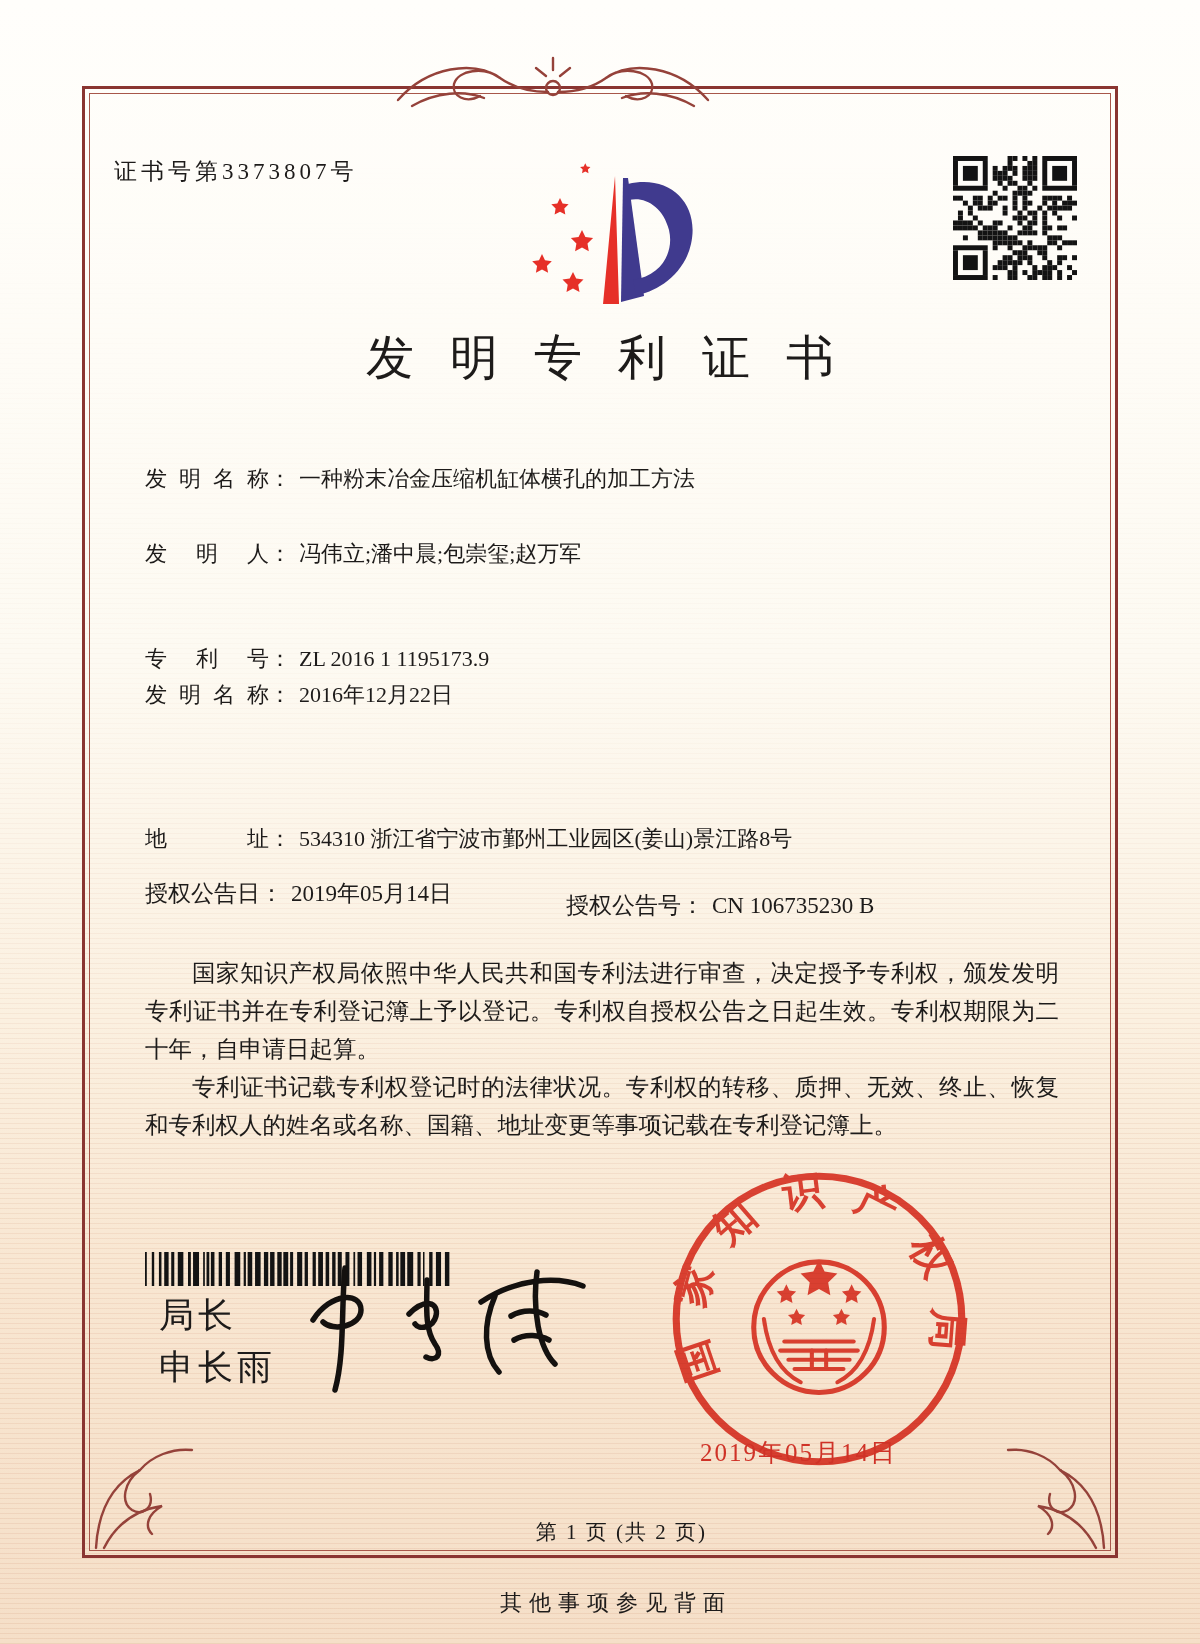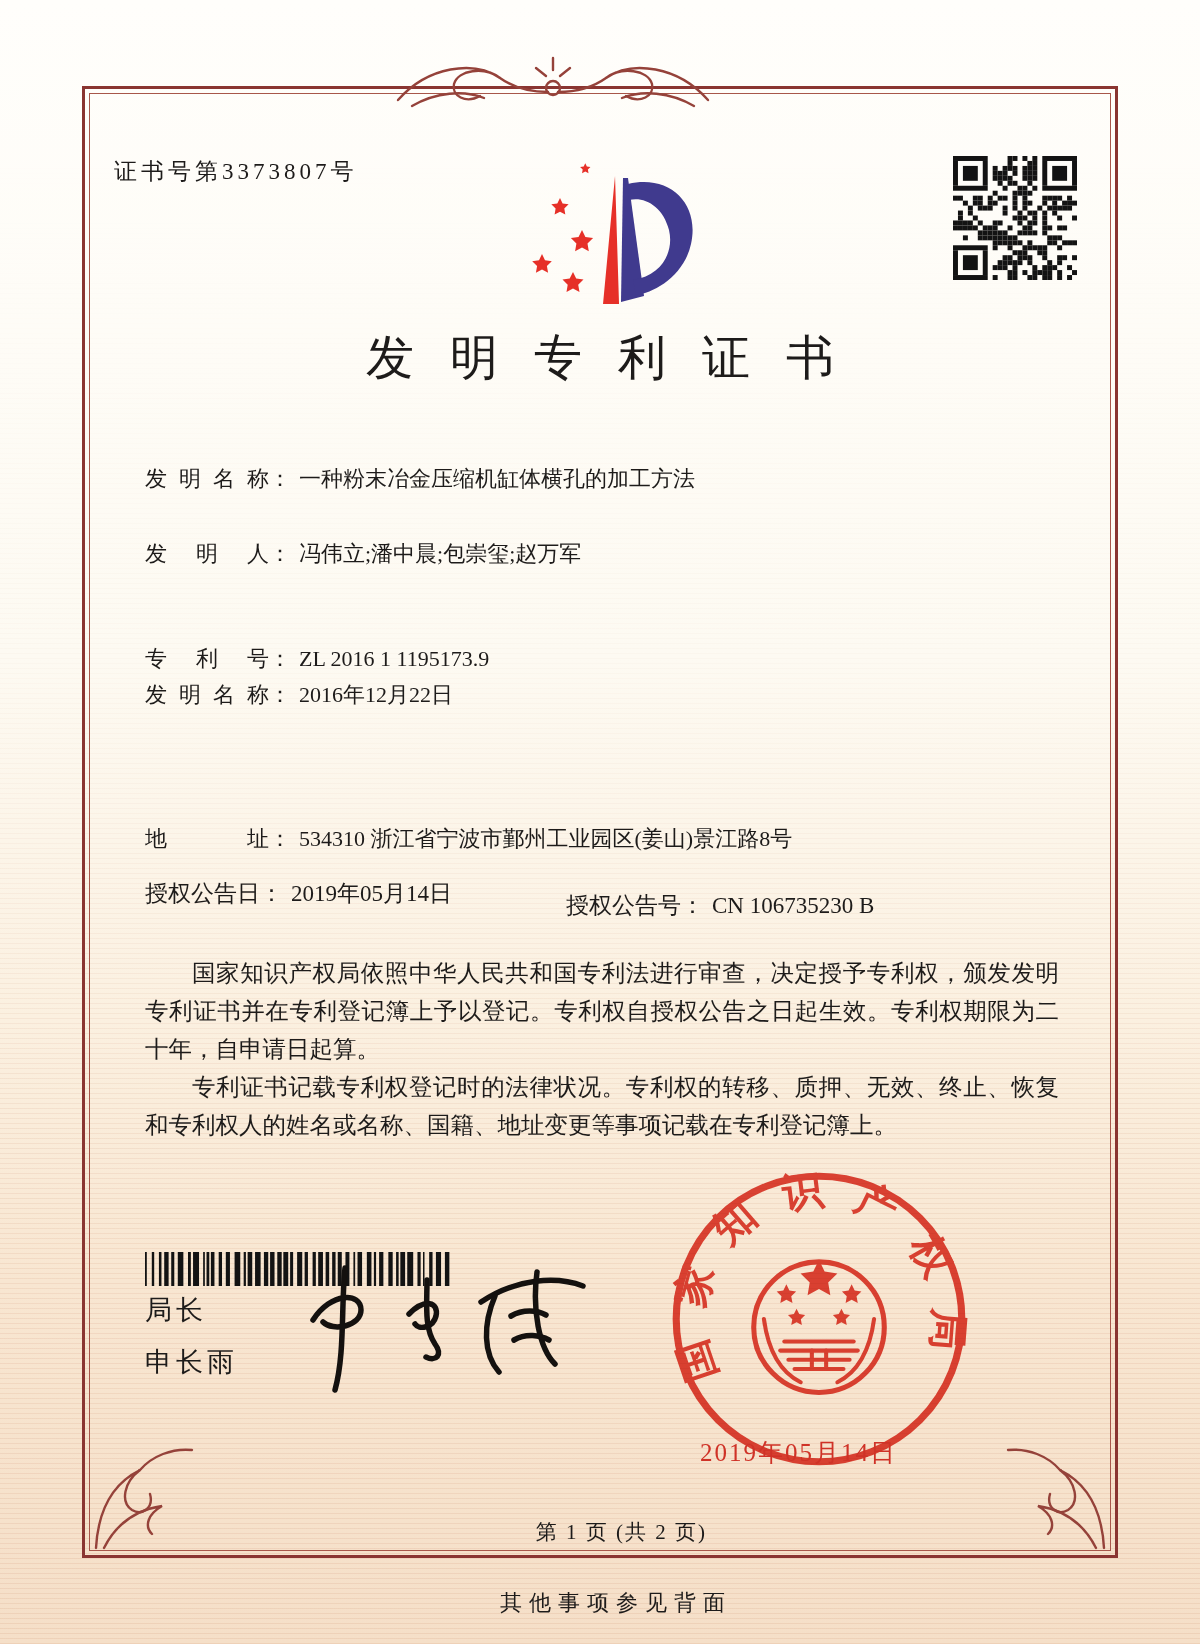--- a/index.html
+++ b/index.html
@@ -24,21 +24,21 @@
   .qr{position:absolute;left:953px;top:156px;width:124px;height:124px;}
   .title{position:absolute;left:0;top:326px;width:100%;text-align:center;
     font-size:48px;font-weight:normal;letter-spacing:36px;padding-left:36px;box-sizing:border-box;}
   .frow{position:absolute;left:145px;font-size:22px;white-space:nowrap;}
   .flabel{display:inline-block;width:124px;text-align:justify;text-align-last:justify;}
   .fcolon{margin-right:8px;}
   .frow2{position:absolute;font-size:23px;white-space:nowrap;}
   .paras{position:absolute;left:145px;top:934px;width:914px;font-size:23.5px;line-height:38px;text-align:justify;margin-top:20px;}
   .paras p{margin:0;text-indent:2em;}
   .barcode{position:absolute;left:145px;top:1252px;width:308px;height:34px;}
-  .signer{position:absolute;left:145px;font-size:27px;letter-spacing:4px;}
+  .signer{position:absolute;left:159px;font-size:35px;letter-spacing:4px;}
   .sig{position:absolute;left:285px;top:1258px;width:330px;height:140px;}
   .seal{position:absolute;left:666px;top:1166px;width:306px;height:306px;opacity:.93;mix-blend-mode:multiply;}
   .seal-date{position:absolute;left:700px;top:1436px;font-size:25px;color:#cf3227;letter-spacing:2px;white-space:nowrap;}
   .page-footer{position:absolute;left:407px;top:1518px;width:300px;text-align:right;font-size:21px;letter-spacing:2px;}
   .back-note{position:absolute;left:16px;top:1588px;width:100%;text-align:center;font-size:22px;letter-spacing:7px;}
   .orn{position:absolute;pointer-events:none;}
 </style>
 </head>
 <body>
 

